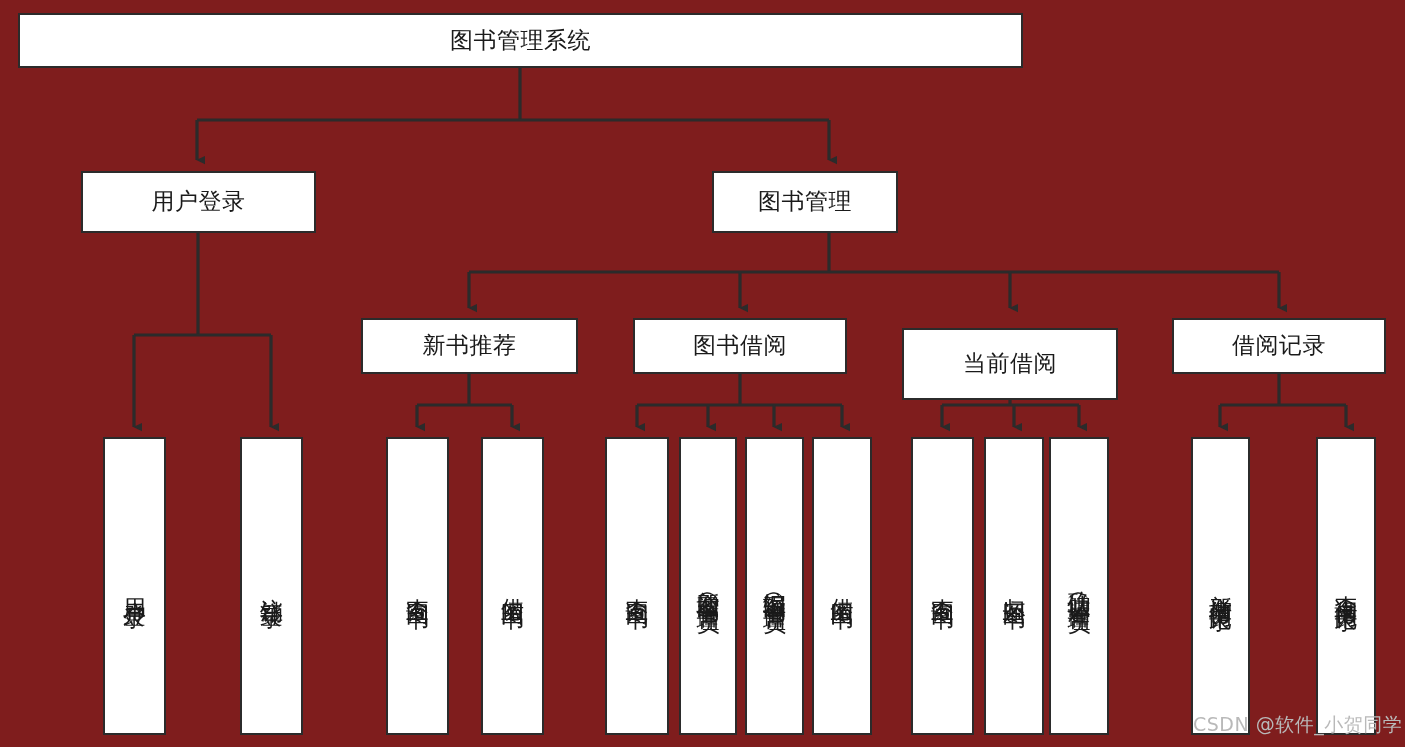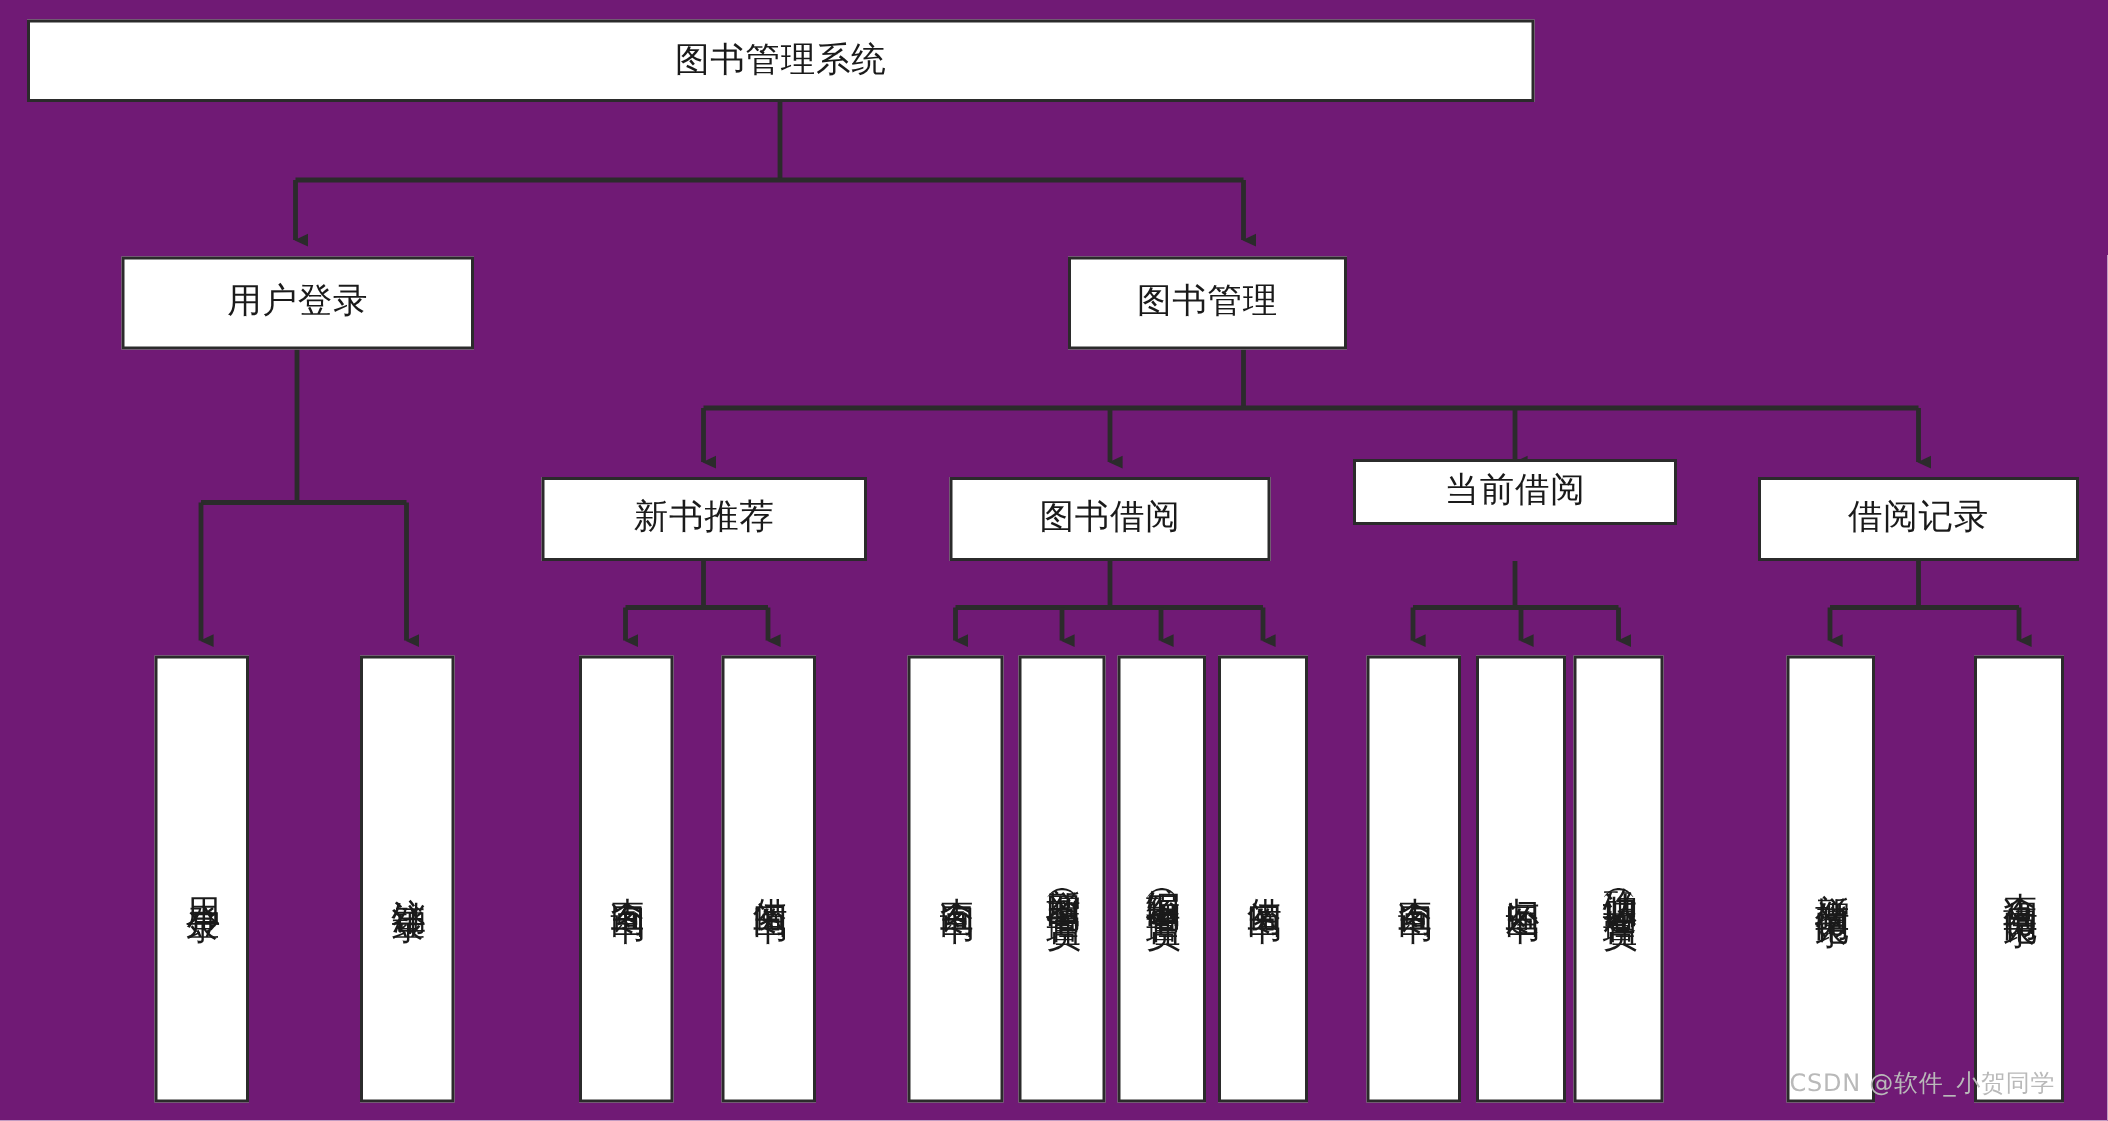--- a/index.html
+++ b/index.html
@@ -8,21 +8,21 @@
     padding: 0;
     background: #ffffff;
   }
   body {
     font-family: "DejaVu Sans", "Liberation Sans", sans-serif;
   }
   #diagram-root {
     position: relative;
     width: 1405px;
     height: 747px;
-    background: #701a75;
+    background: #7f1d1d;
     overflow: hidden;
   }
   #edge-layer {
     position: absolute;
     left: 0;
     top: 0;
     width: 1405px;
     height: 747px;
     pointer-events: none;
   }
@@ -56,21 +56,21 @@
     text-orientation: upright;
     white-space: nowrap;
   }
   .node-label {
     display: block;
   }
   #watermark {
     position: absolute;
     left: 1193px;
     top: 712px;
-    font-size: 16px;
+    font-size: 19px;
     color: #b9b9b9;
     white-space: nowrap;
     letter-spacing: 0.5px;
     pointer-events: none;
   }
 </style>
 </head>
 <body>
 
 <div id="diagram-root">
@@ -135,21 +135,21 @@
   <div class="node horiz" style="left:712px; top:171px; width:186px; height:62px;">
     <span class="node-label">图书管理</span>
   </div>
 
   <div class="node horiz" style="left:361px; top:318px; width:217px; height:56px;">
     <span class="node-label">新书推荐</span>
   </div>
   <div class="node horiz" style="left:633px; top:318px; width:214px; height:56px;text-align:right;">
     <span class="node-label">图书借阅</span>
   </div>
-  <div class="node horiz" style="left:902px; top:306px; width:216px; height:44px;">
+  <div class="node horiz" style="left:902px; top:328px; width:216px; height:72px;">
     <span class="node-label">当前借阅</span>
   </div>
   <div class="node horiz" style="left:1172px; top:318px; width:214px; height:56px;">
     <span class="node-label">借阅记录</span>
   </div>
 
   <div class="node vert" style="left:103px; top:437px; width:63px; height:298px;">
     <span class="node-label">用户登录</span>
   </div>
   <div class="node vert" style="left:240px; top:437px; width:63px; height:298px;">

